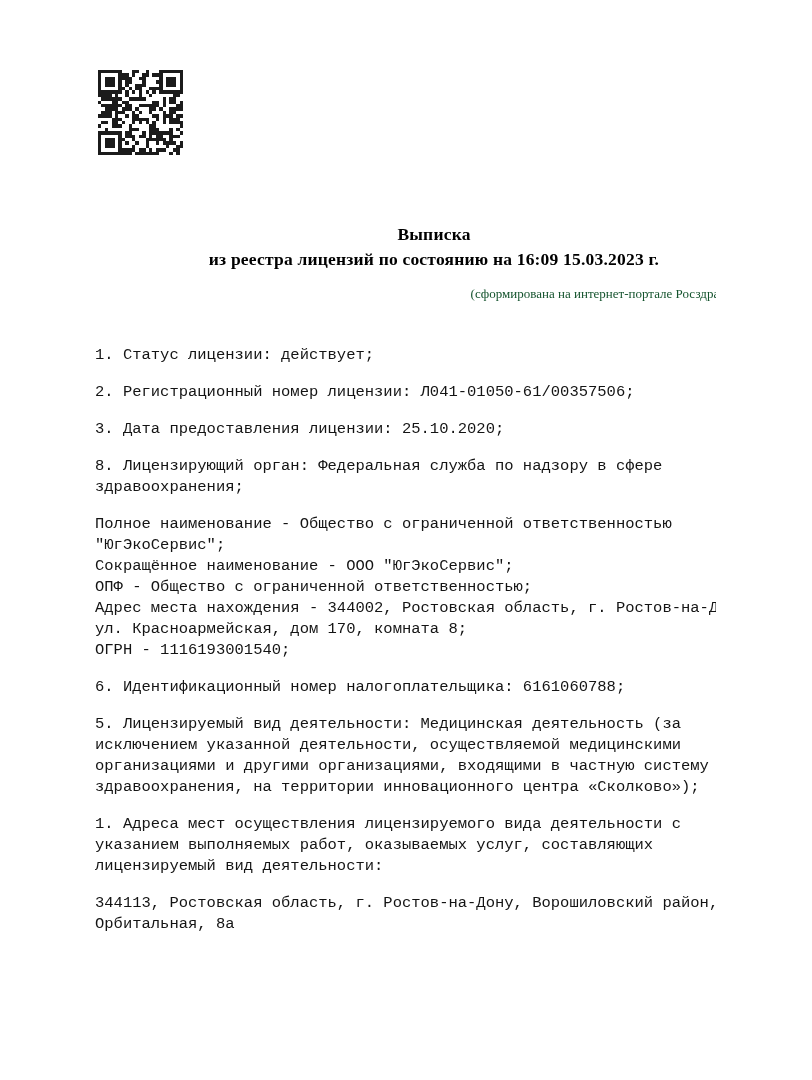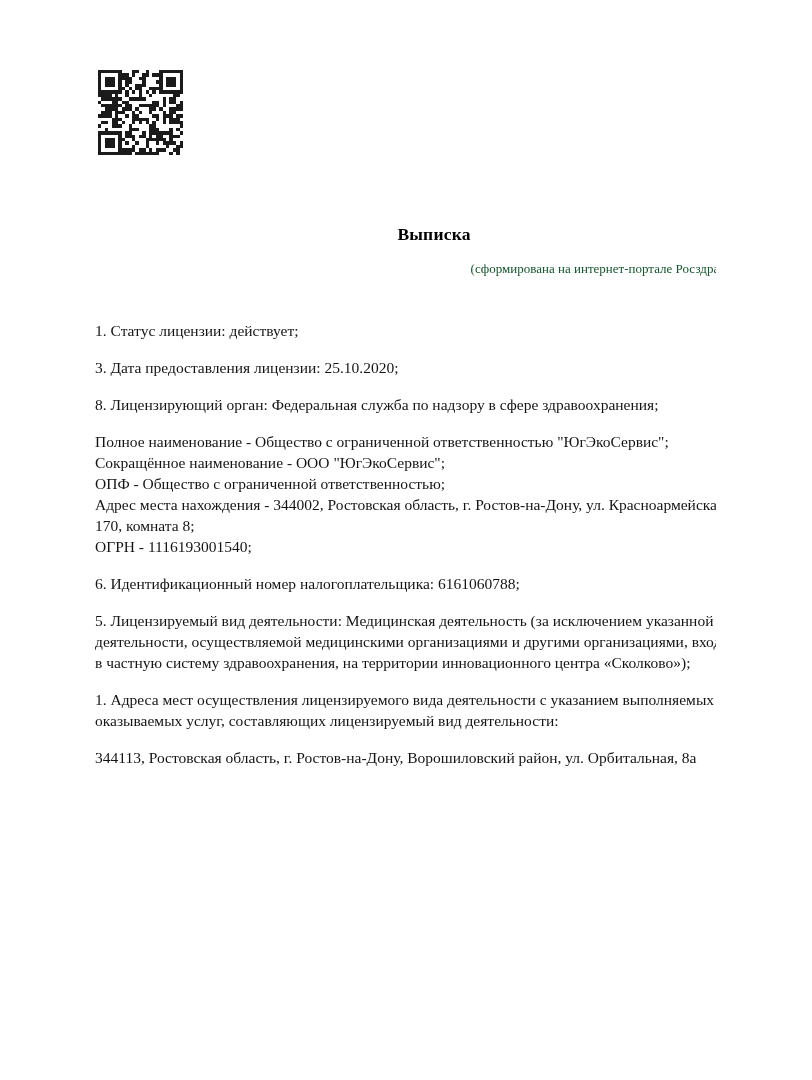--- a/index.html
+++ b/index.html
@@ -46,20 +46,21 @@
   }
   .doc-body {
     margin-top: 43px;
     font-size: 15.5px;
     line-height: 21px;
     text-align: left;
   }
   .doc-body p {
     margin: 0 0 16px 0;
     padding: 0;
+    font-family: Liberation Mono, monospace;
   }
   .doc-body p:last-child {
     margin-bottom: 4px;
   }
 </style>
 </head>
 <body>
 
 <div class="page">
 
@@ -405,26 +406,28 @@
       <rect x="16" y="24" width="1" height="1" fill="#1b1b1b"></rect>
       <rect x="17" y="24" width="1" height="1" fill="#1b1b1b"></rect>
       <rect x="21" y="24" width="1" height="1" fill="#1b1b1b"></rect>
       <rect x="23" y="24" width="1" height="1" fill="#1b1b1b"></rect>
     </svg>
 
   <div class="content">
 
     <div class="title">
       <div>Выписка</div>
+      <div>из реестра лицензий по состоянию на 16:09 15.03.2023 г.</div>
     </div>
 
     <div class="subtitle">(сформирована на интернет-портале Росздравнадзора)</div>
 
     <div class="doc-body" id="doc-body">
         <p>1. Статус лицензии: действует;</p>
+        <p>2. Регистрационный номер лицензии: Л041-01050-61/00357506;</p>
         <p>3. Дата предоставления лицензии: 25.10.2020;</p>
         <p>8. Лицензирующий орган: Федеральная служба по надзору в сфере здравоохранения;</p>
         <p>Полное наименование - Общество с ограниченной ответственностью "ЮгЭкоСервис";<br>Сокращённое наименование - ООО "ЮгЭкоСервис";<br>ОПФ - Общество с ограниченной ответственностью;<br>Адрес места нахождения - 344002, Ростовская область, г. Ростов-на-Дону, ул. Красноармейская, дом 170, комната 8;<br>ОГРН - 1116193001540;</p>
         <p>6. Идентификационный номер налогоплательщика: 6161060788;</p>
         <p>5. Лицензируемый вид деятельности: Медицинская деятельность (за исключением указанной деятельности, осуществляемой медицинскими организациями и другими организациями, входящими в частную систему здравоохранения, на территории инновационного центра «Сколково»);</p>
         <p>1. Адреса мест осуществления лицензируемого вида деятельности с указанием выполняемых работ, оказываемых услуг, составляющих лицензируемый вид деятельности:</p>
         <p>344113, Ростовская область, г. Ростов-на-Дону, Ворошиловский район, ул. Орбитальная, 8а</p>
       </div>
 
   </div>

